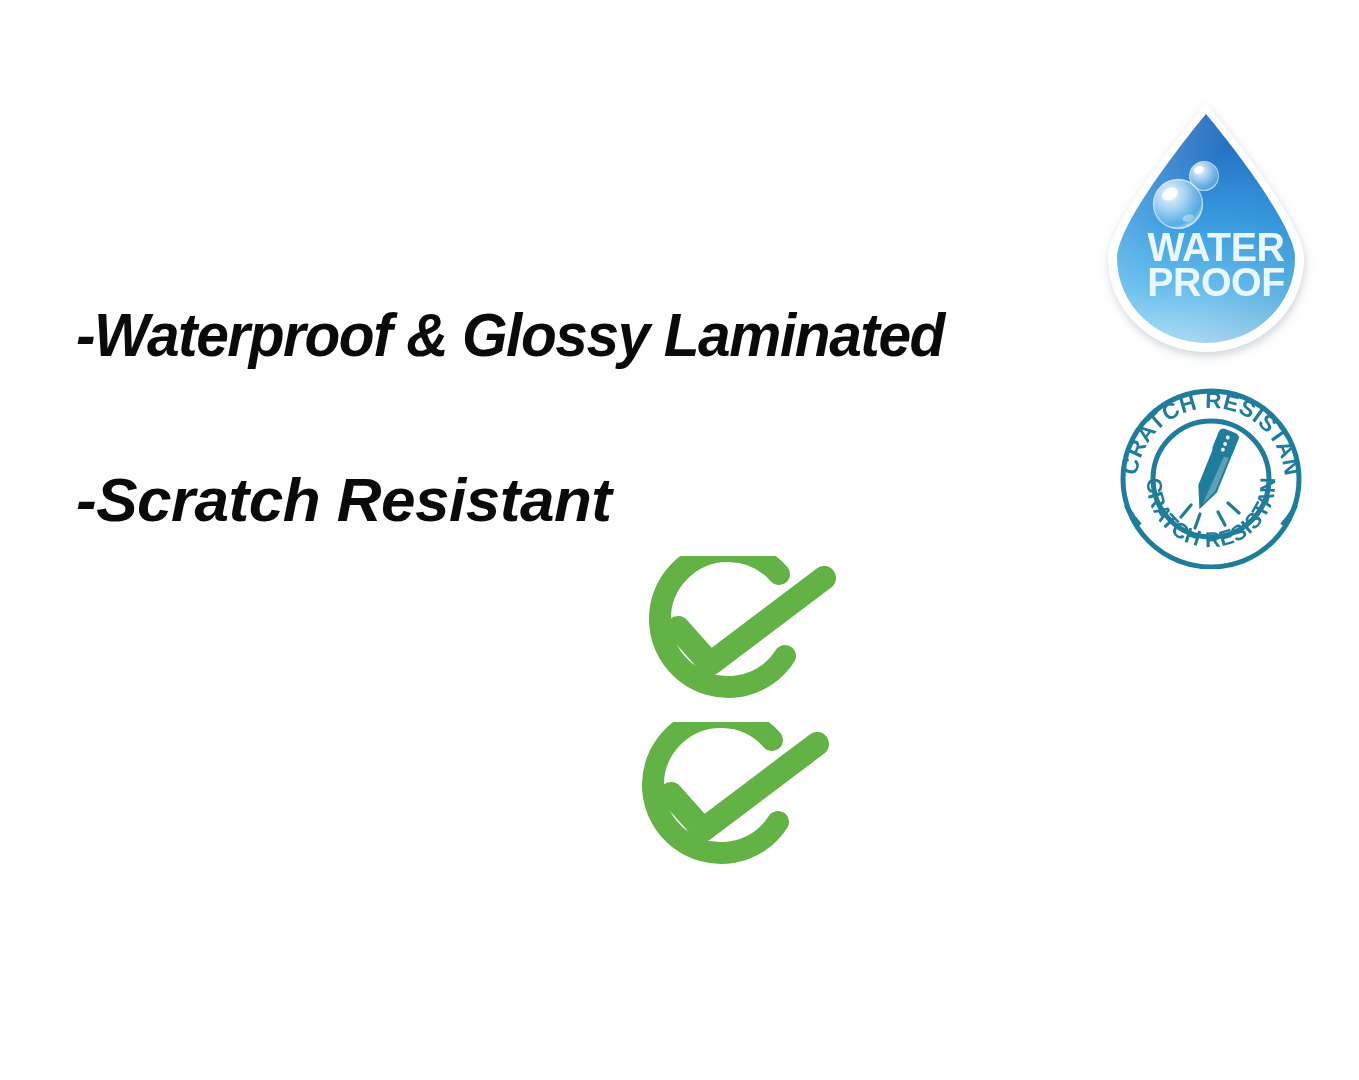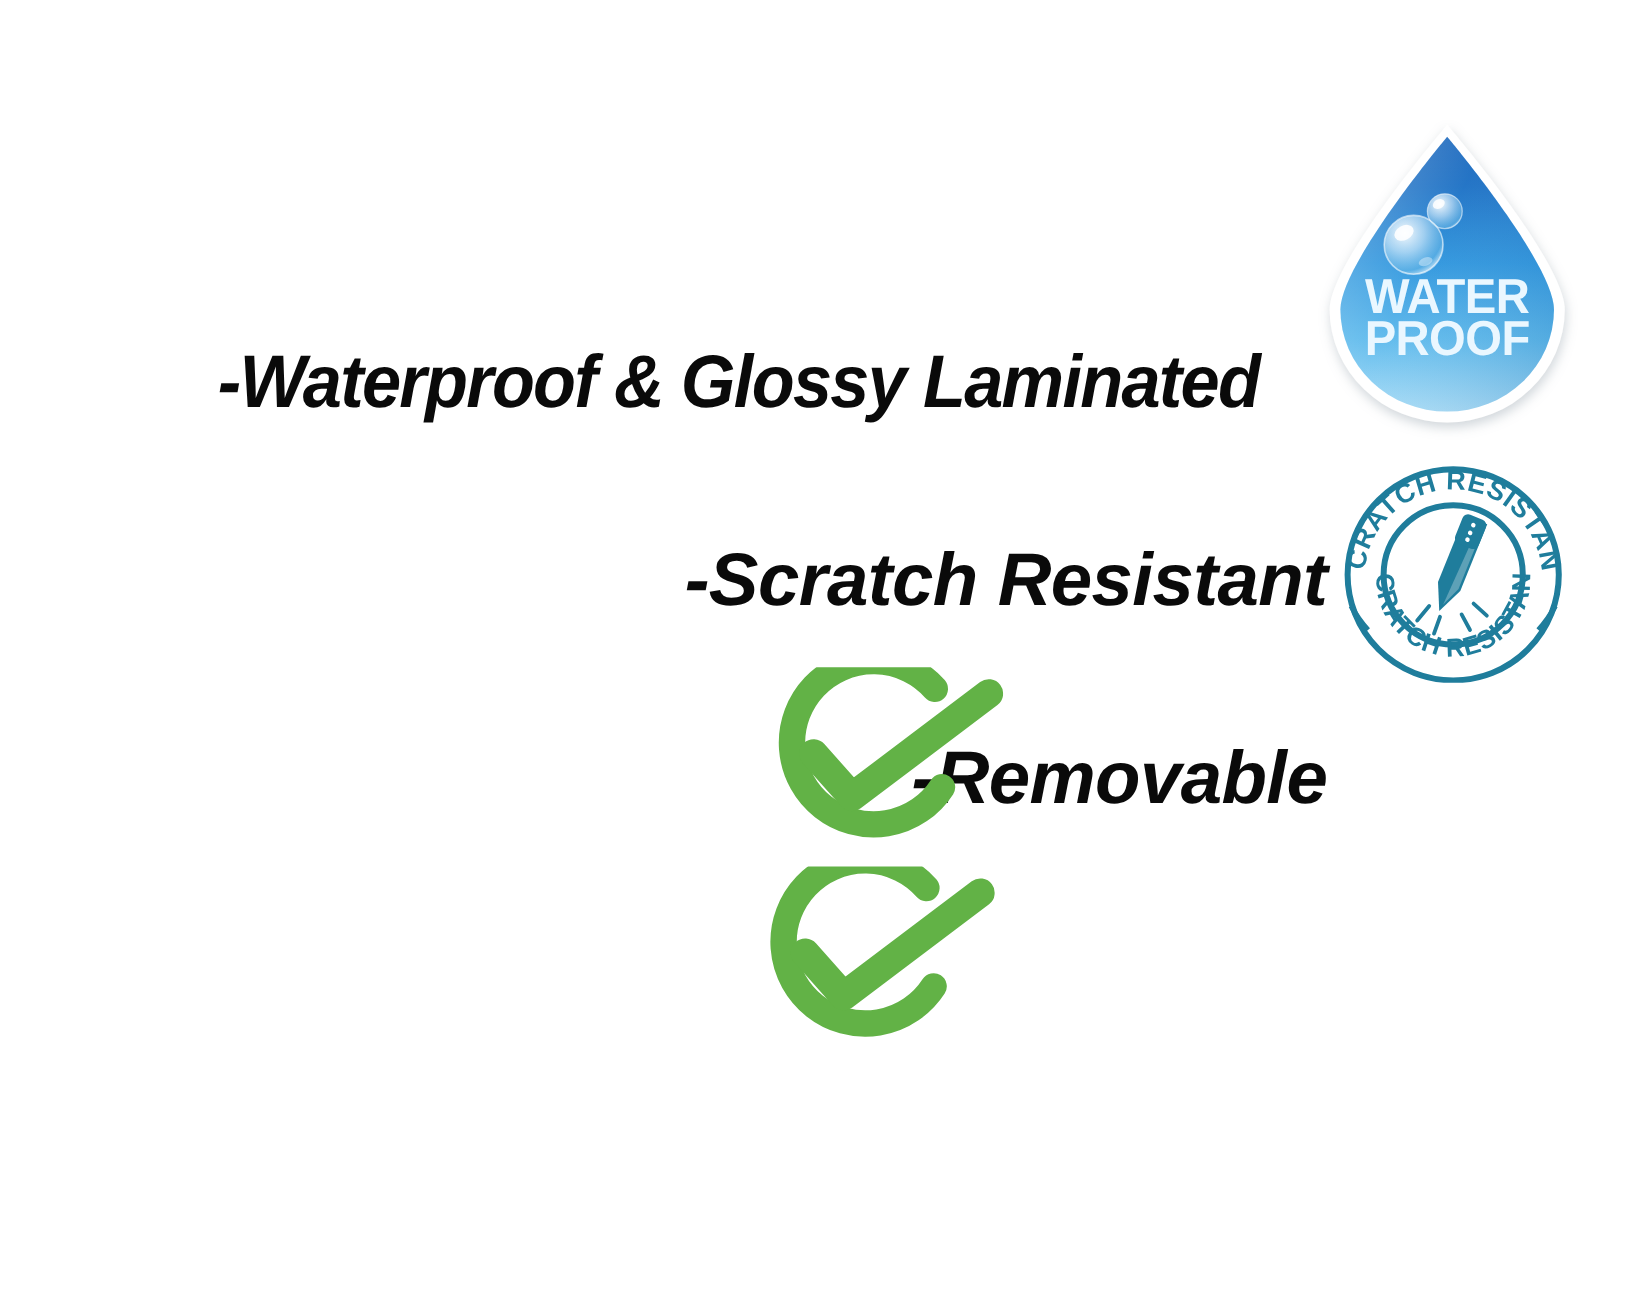--- a/index.html
+++ b/index.html
@@ -16,23 +16,22 @@
     width: 1359px;
     height: 1080px;
     background: #ffffff;
     overflow: hidden;
   }
 
   
   .feature-list {
     position: absolute;
     left: 76px;
-    top: 236px;
+    top: 252px;
     width: 1030px;
-    text-align: right;
   }
   .feature-line {
     font-family: "Liberation Sans", sans-serif;
     font-weight: bold;
     font-style: italic;
     font-size: 62px;
     line-height: 165px;
     letter-spacing: -0.5px;
     color: #0a0a0a;
     white-space: nowrap;
@@ -55,21 +54,21 @@
     height: 246px;
   }
   .drop-badge svg {
     display: block;
     width: 100%;
     height: 100%;
     overflow: visible;
   }
   .drop-text {
     position: absolute;
-    left: 0;
+    left: 10px;
     top: 0;
     width: 196px;
     height: 246px;
     pointer-events: none;
   }
   .drop-text .dt-line {
     position: absolute;
     width: 196px;
     text-align: center;
     color: #eaf7ff;
@@ -106,21 +105,20 @@
   #check-2 { left: 633px; top: 722px; width: 196px; height: 154px; }
 </style>
 </head>
 <body>
 
 <div id="page">
 
   <div class="feature-list">
     <span class="feature-line wide">-Waterproof &amp; Glossy Laminated</span>
     <span class="feature-line">-Scratch Resistant</span>
-    <span class="feature-line">-Removable</span>
   </div>
 
   <div class="drop-badge">
     <svg viewBox="0 0 196 246" xmlns="http://www.w3.org/2000/svg" aria-hidden="true">
       <defs>
         <linearGradient id="dropGrad" x1="0.5" y1="0" x2="0.5" y2="1">
           <stop offset="0%" stop-color="#1463bb"></stop>
           <stop offset="18%" stop-color="#1a6fc4"></stop>
           <stop offset="46%" stop-color="#2b94dd"></stop>
           <stop offset="74%" stop-color="#5cb9ec"></stop>

